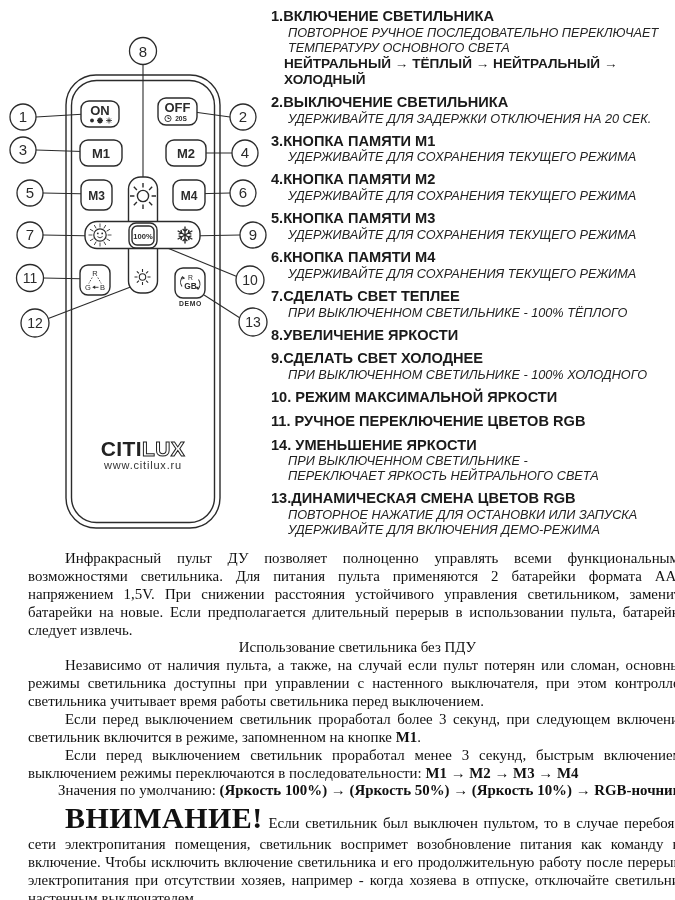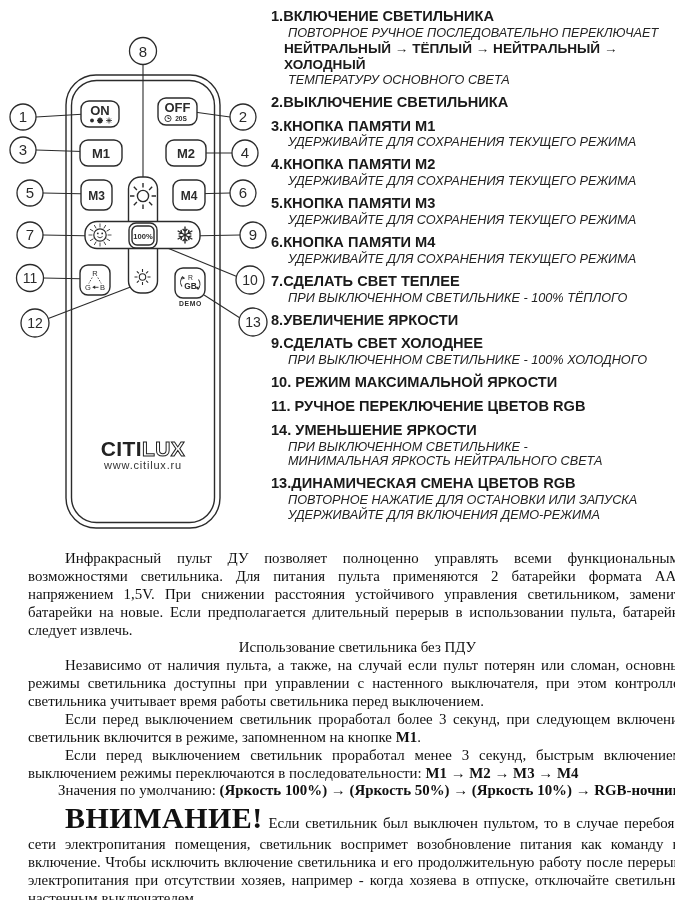--- a/index.html
+++ b/index.html
@@ -222,25 +222,26 @@
           </g>
     </g>
   </g>
 </svg>
 </div>
 
 <div id="instructions">
     <div class="instr-item">
       <div class="instr-title">1.ВКЛЮЧЕНИЕ СВЕТИЛЬНИКА</div>
       <div class="instr-line">ПОВТОРНОЕ РУЧНОЕ ПОСЛЕДОВАТЕЛЬНО ПЕРЕКЛЮЧАЕТ</div>
+      <div class="instr-line">ТЕМПЕРАТУРУ ОСНОВНОГО СВЕТА</div>
       <div class="instr-line b">НЕЙТРАЛЬНЫЙ → ТЁПЛЫЙ → НЕЙТРАЛЬНЫЙ → ХОЛОДНЫЙ</div>
-      <div class="instr-line">ТЕМПЕРАТУРУ ОСНОВНОГО СВЕТА</div>
     </div>
     <div class="instr-item">
       <div class="instr-title">2.ВЫКЛЮЧЕНИЕ СВЕТИЛЬНИКА</div>
+      <div class="instr-line">УДЕРЖИВАЙТЕ ДЛЯ ЗАДЕРЖКИ ОТКЛЮЧЕНИЯ НА 20 СЕК.</div>
     </div>
     <div class="instr-item">
       <div class="instr-title">3.КНОПКА ПАМЯТИ М1</div>
       <div class="instr-line">УДЕРЖИВАЙТЕ ДЛЯ СОХРАНЕНИЯ ТЕКУЩЕГО РЕЖИМА</div>
     </div>
     <div class="instr-item">
       <div class="instr-title">4.КНОПКА ПАМЯТИ М2</div>
       <div class="instr-line">УДЕРЖИВАЙТЕ ДЛЯ СОХРАНЕНИЯ ТЕКУЩЕГО РЕЖИМА</div>
     </div>
     <div class="instr-item">
@@ -264,21 +265,21 @@
     </div>
     <div class="instr-item">
       <div class="instr-title">10. РЕЖИМ МАКСИМАЛЬНОЙ ЯРКОСТИ</div>
     </div>
     <div class="instr-item">
       <div class="instr-title">11. РУЧНОЕ ПЕРЕКЛЮЧЕНИЕ ЦВЕТОВ RGB</div>
     </div>
     <div class="instr-item">
       <div class="instr-title">14. УМЕНЬШЕНИЕ ЯРКОСТИ</div>
       <div class="instr-line">ПРИ ВЫКЛЮЧЕННОМ СВЕТИЛЬНИКЕ -</div>
-      <div class="instr-line">МИНИМАЛЬНАЯ ЯРКОСТЬ НЕЙТРАЛЬНОГО СВЕТА</div>
+      <div class="instr-line">ПЕРЕКЛЮЧАЕТ ЯРКОСТЬ НЕЙТРАЛЬНОГО СВЕТА</div>
     </div>
     <div class="instr-item">
       <div class="instr-title">13.ДИНАМИЧЕСКАЯ СМЕНА ЦВЕТОВ RGB</div>
       <div class="instr-line">ПОВТОРНОЕ НАЖАТИЕ ДЛЯ ОСТАНОВКИ ИЛИ ЗАПУСКА</div>
       <div class="instr-line">УДЕРЖИВАЙТЕ ДЛЯ ВКЛЮЧЕНИЯ ДЕМО-РЕЖИМА</div>
     </div>
   </div>
 
 <div id="main-text">
   <p>Инфракрасный пульт ДУ позволяет полноценно управлять всеми функциональными возможностями светильника. Для питания пульта применяются 2 батарейки формата ААА напряжением 1,5V. При снижении расстояния устойчивого управления светильником, замените батарейки на новые. Если предполагается длительный перерыв в использовании пульта, батарейки следует извлечь.</p>

